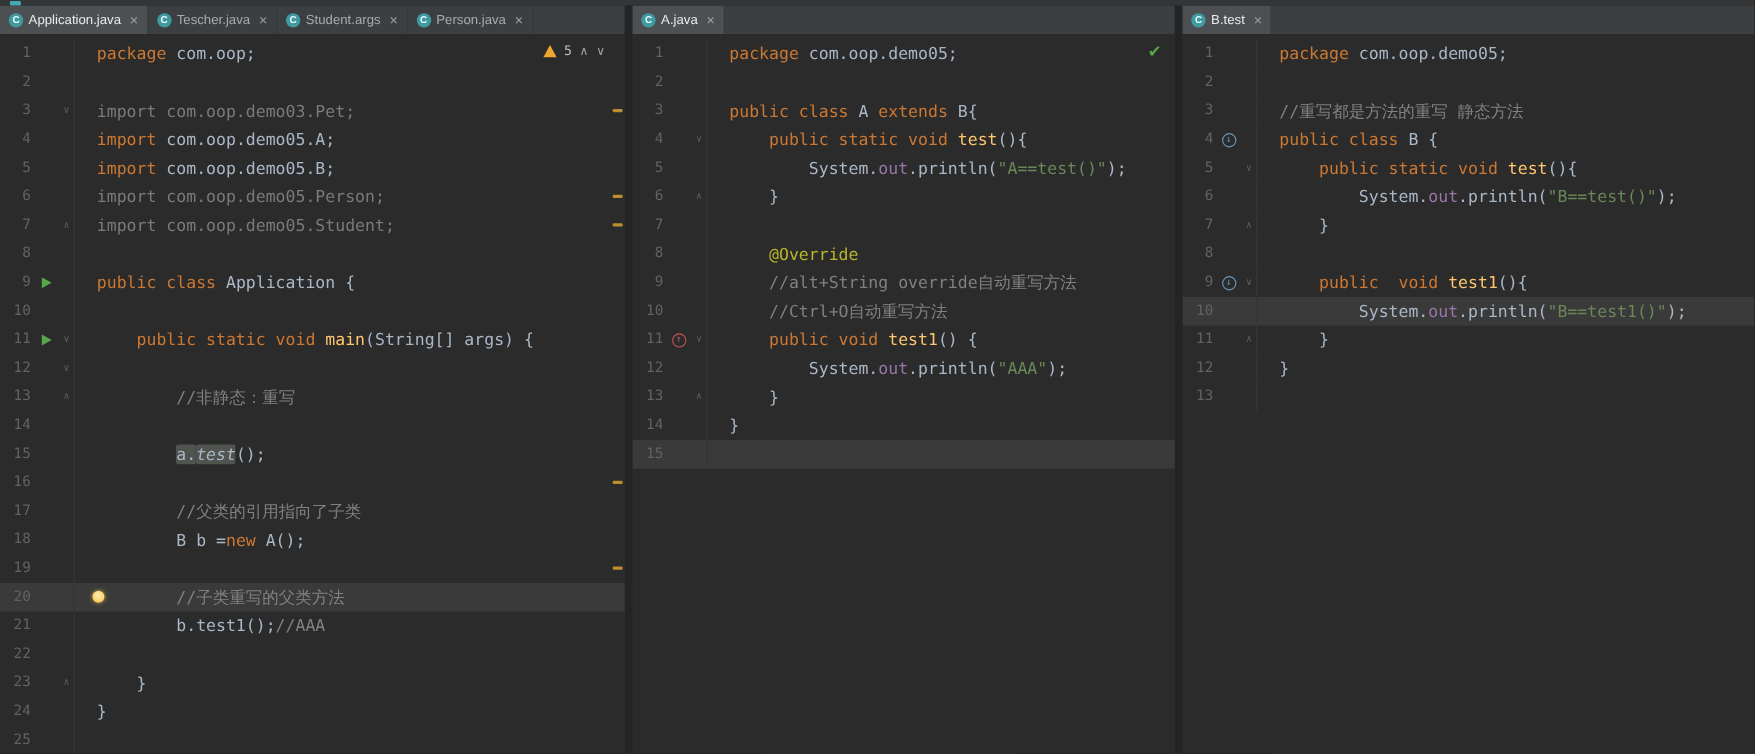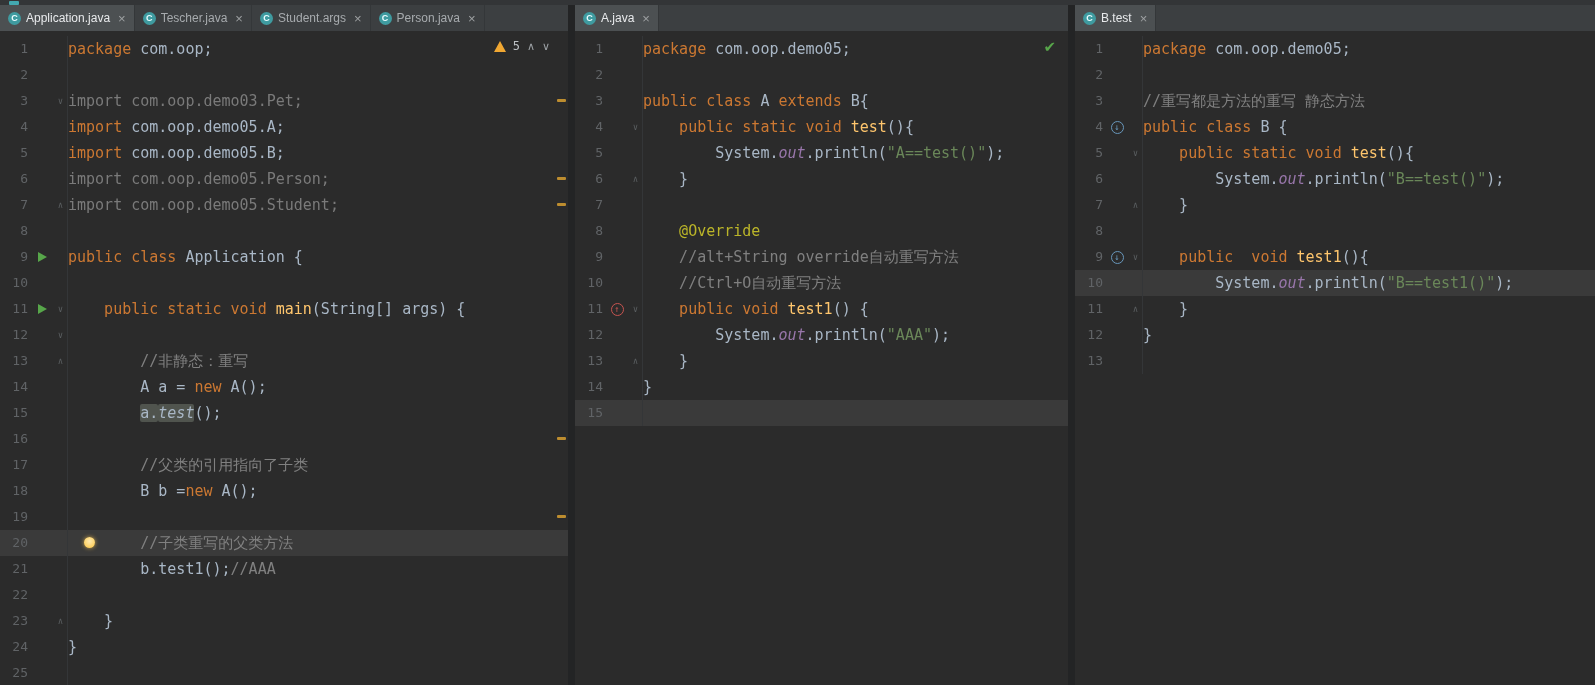--- a/index.html
+++ b/index.html
@@ -25,28 +25,28 @@
   .editors { display:flex; height:654px; }
   .pane { position:relative; background:var(--bg,#2b2b2b); overflow:hidden; flex:none; height:654px; }
   .lines { padding-top:5px; }
   .line { display:flex; height:26px; line-height:26px; white-space:pre; position:relative;
           font-family:"DejaVu Sans Mono","Liberation Mono","DejaVu Sans",monospace; font-size:15px; }
   .line.current { background:var(--cur_line,#3a3a3a); }
   .ln { width:30px; text-align:right; color:var(--ln,#606366); font-size:13px; flex:none; padding-right:2px; }
   .gicon { width:24px; flex:none; display:flex; align-items:center; justify-content:center; }
   .fold { width:14px; flex:none; color:#5a5e60; font-size:9px; text-align:center;
           border-right:1px solid #343638; line-height:26px; }
-  .code { flex:1; color:var(--text,#a9b7c6); overflow:hidden; }
+  .code { flex:1; color:var(--text,#a9b7c6); overflow:hidden;margin-left:20px; }
 
   .tok.pl  { color:var(--text,#a9b7c6); }
   .tok.kw  { color:var(--kw,#cc7832); }
   .tok.cm  { color:var(--cm,#808080); }
   .tok.str { color:var(--str,#6a8759); }
   .tok.mth { color:var(--mth,#ffc66d); }
-  .tok.fld { color:var(--fld,#9876aa); font-style:italic; }
+  .tok.fld { color:var(--fld,#9876aa); }
   .tok.ann { color:var(--ann,#bbb529); }
   .tok.dim { color:var(--dim,#7a7a7a); }
   .tok.it  { font-style:italic; }
   .tok.hl  { background:var(--hl_bg,#50544e); border-radius:2px; }
 
   .icn-run { width:0; height:0; border-left:9px solid var(--run,#57a64a);
              border-top:5px solid transparent; border-bottom:5px solid transparent; }
   .icn-bulb { position:absolute; left:84px; top:7px; width:11px; height:11px; border-radius:50%;
               background:radial-gradient(circle at 50% 38%, #ffeab0, var(--bulb,#fdc53f));
               box-shadow:0 0 4px rgba(255,200,80,.75); }
@@ -124,21 +124,21 @@
         <div class="line"><span class="ln">4</span><span class="gicon"></span><span class="fold"></span><span class="code"><span class="tok kw">import </span><span class="tok pl">com.oop.demo05.A;</span></span></div>
         <div class="line"><span class="ln">5</span><span class="gicon"></span><span class="fold"></span><span class="code"><span class="tok kw">import </span><span class="tok pl">com.oop.demo05.B;</span></span></div>
         <div class="line"><span class="ln">6</span><span class="gicon"></span><span class="fold"></span><span class="code"><span class="tok dim">import com.oop.demo05.Person;</span></span></div>
         <div class="line"><span class="ln">7</span><span class="gicon"></span><span class="fold">∧</span><span class="code"><span class="tok dim">import com.oop.demo05.Student;</span></span></div>
         <div class="line"><span class="ln">8</span><span class="gicon"></span><span class="fold"></span><span class="code"></span></div>
         <div class="line"><span class="ln">9</span><span class="gicon"><span class="icn-run"></span></span><span class="fold"></span><span class="code"><span class="tok kw">public class </span><span class="tok pl">Application {</span></span></div>
         <div class="line"><span class="ln">10</span><span class="gicon"></span><span class="fold"></span><span class="code"></span></div>
         <div class="line"><span class="ln">11</span><span class="gicon"><span class="icn-run"></span></span><span class="fold">∨</span><span class="code"><span class="tok kw">    public static void </span><span class="tok mth">main</span><span class="tok pl">(String[] args) {</span></span></div>
         <div class="line"><span class="ln">12</span><span class="gicon"></span><span class="fold">∨</span></div>
         <div class="line"><span class="ln">13</span><span class="gicon"></span><span class="fold">∧</span><span class="code"><span class="tok cm">        //非静态：重写</span></span></div>
-        <div class="line"><span class="ln">14</span><span class="gicon"></span><span class="fold"></span><span class="code"><span class="tok pl">        A a = </span><span class="tok kw">new</span><span class="tok pl"> A();</span></span></div>
+        <div class="line"><span class="ln">14</span><span class="gicon"></span><span class="fold"></span></div>
         <div class="line"><span class="ln">15</span><span class="gicon"></span><span class="fold"></span><span class="code"><span class="tok pl">        </span><span class="tok hl pl">a.</span><span class="tok hl it pl">test</span><span class="tok pl">();</span></span></div>
         <div class="line"><span class="ln">16</span><span class="gicon"></span><span class="fold"></span><span class="code"></span></div>
         <div class="line"><span class="ln">17</span><span class="gicon"></span><span class="fold"></span><span class="code"><span class="tok cm">        //父类的引用指向了子类</span></span></div>
         <div class="line"><span class="ln">18</span><span class="gicon"></span><span class="fold"></span><span class="code"><span class="tok pl">        B b =</span><span class="tok kw">new</span><span class="tok pl"> A();</span></span></div>
         <div class="line"><span class="ln">19</span><span class="gicon"></span><span class="fold"></span></div>
         <div class="line current"><span class="icn-bulb"></span><span class="ln">20</span><span class="gicon"></span><span class="fold"></span><span class="code"><span class="tok cm">        //子类重写的父类方法</span></span></div>
         <div class="line"><span class="ln">21</span><span class="gicon"></span><span class="fold"></span><span class="code"><span class="tok pl">        b.test1();</span><span class="tok cm">//AAA</span></span></div>
         <div class="line"><span class="ln">22</span><span class="gicon"></span><span class="fold"></span><span class="code"></span></div>
         <div class="line"><span class="ln">23</span><span class="gicon"></span><span class="fold">∧</span><span class="code"><span class="tok pl">    }</span></span></div>
         <div class="line"><span class="ln">24</span><span class="gicon"></span><span class="fold"></span><span class="code"><span class="tok pl">}</span></span></div>

